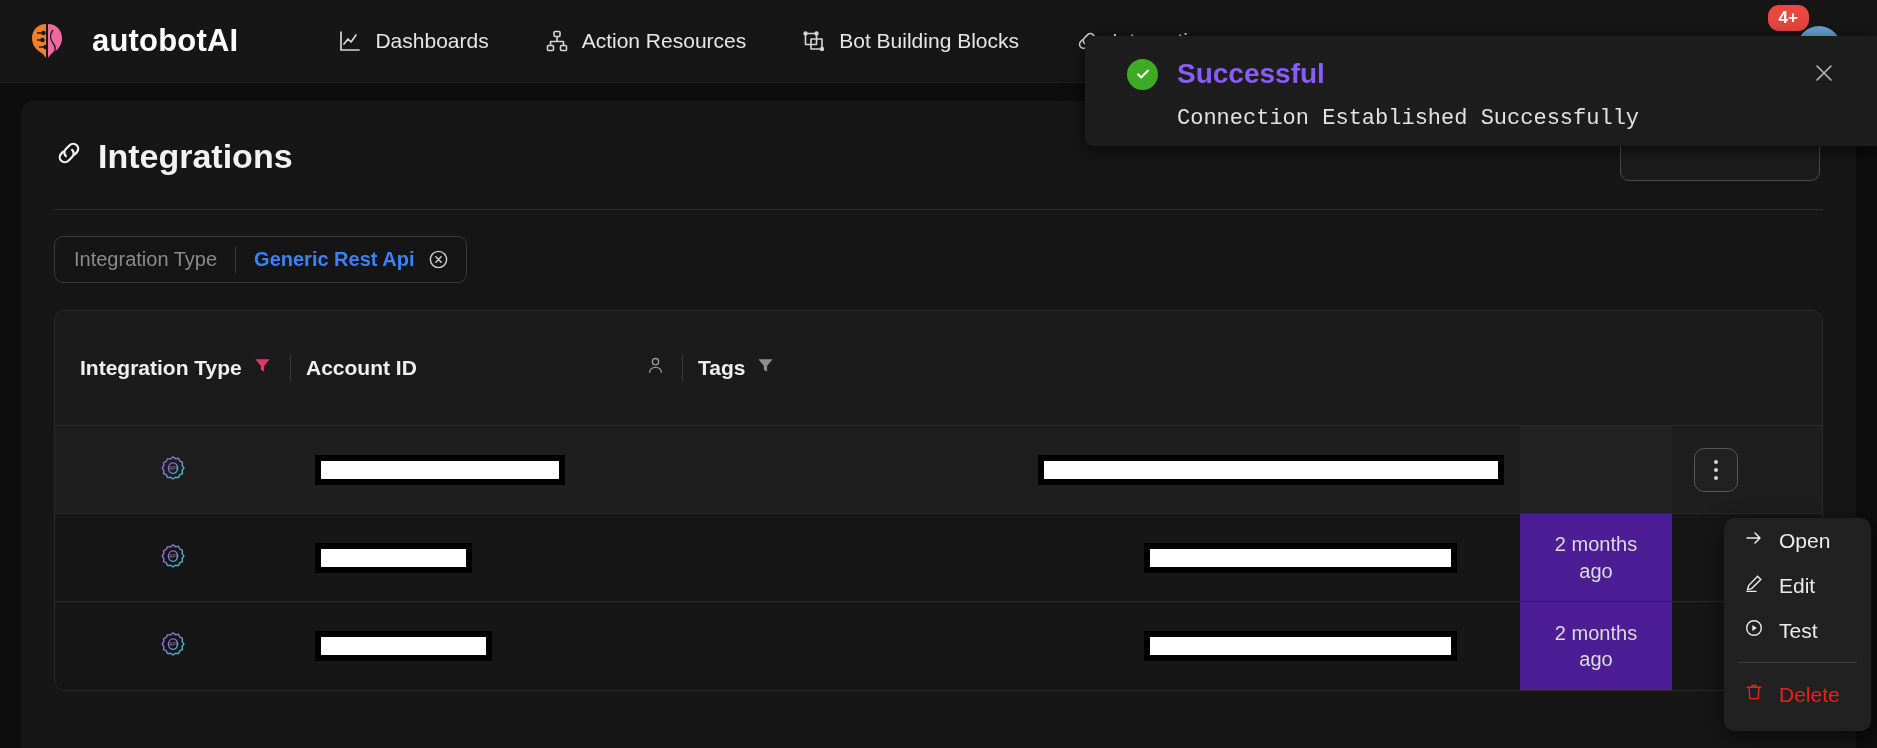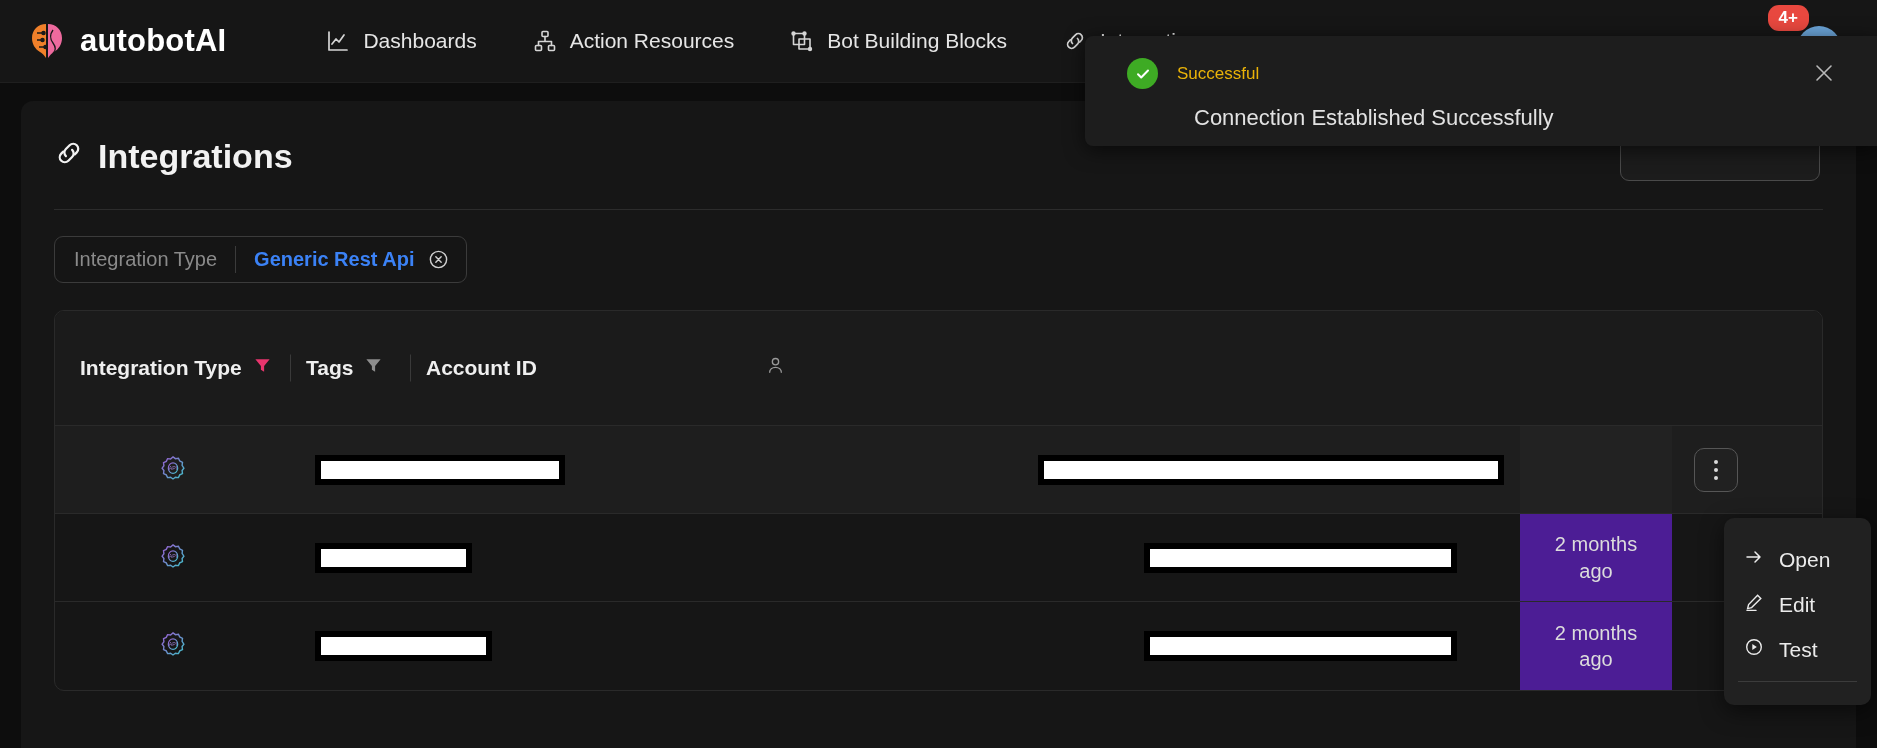--- a/index.html
+++ b/index.html
@@ -12,21 +12,21 @@
   body { position: relative; }
 
   
   .navbar {
     height: 83px; width: 100%;
     background: #161616;
     display: flex; align-items: center;
     position: relative;
     border-bottom: 1px solid #1f1f1f;
   }
-  .brand { display: flex; align-items: center; gap: 12px; margin-left: 26px; }
+  .brand { display: flex; align-items: center; gap: 24px; margin-left: 26px; }
   .brand-logo { width: 42px; height: 42px; position: relative; }
   .brand-name {
     font-size: 31px; font-weight: 700; color: #ffffff; letter-spacing: .2px;
   }
   .nav-items { display: flex; align-items: center; margin-left: 100px; gap: 56px; }
   .nav-item {
     display: flex; align-items: center; gap: 13px;
     color: #e6e6e6; font-size: 21px; cursor: pointer; white-space: nowrap;
   }
   .nav-item .ico { display: flex; align-items: center; opacity: .92; }
@@ -146,21 +146,21 @@
     width: 44px; height: 44px; border-radius: 10px;
     border: 1px solid #565656; background: #212121;
     display: flex; flex-direction: column; align-items: center;
     justify-content: center; gap: 4px; cursor: pointer;
   }
   .kebab-btn i { width: 4px; height: 4px; border-radius: 50%; background: #d9d9d9; display: block; }
 
   
   .dropdown {
     position: absolute; left: 1724px; top: 518px; width: 147px;
-    background: #212121; border-radius: 10px; padding: 19px 0 14px;
+    background: #212121; border-radius: 10px; padding: 0 0 14px;
     box-shadow: 0 6px 22px rgba(0,0,0,.55); z-index: 30;
   }
   .dd-item {
     display: flex; align-items: center; gap: 15px;
     padding: 10px 0 10px 20px; font-size: 21px; color: #ebebeb; cursor: pointer;
   }
   .dd-item.danger { color: #ef1f1f; }
   .dd-sep { height: 1px; background: #3c3c3c; margin: 9px 14px; }
 
   
@@ -168,22 +168,22 @@
     position: absolute; left: 1085px; top: 36px; width: 792px; height: 110px;
     background: #1d1d1d; border-radius: 8px 0 0 8px;
     box-shadow: 0 4px 20px rgba(0,0,0,.6); z-index: 60;
     padding: 22px 0 0 42px;
   }
   .toast-head { display: flex; align-items: center; gap: 19px; }
   .toast-check {
     width: 31px; height: 31px; border-radius: 50%; background: #3eab24;
     display: flex; align-items: center; justify-content: center; flex: 0 0 auto;
   }
-  .toast-title { font-size: 17px; color: #eab308; }
-  .toast-msg { font-size: 22px; color: #e2e2e2; margin: 16px 0 0 67px; }
+  .toast-title { font-size: 28px; color: #8b5cf6; font-weight: bold; }
+  .toast-msg { font-size: 22px; color: #e2e2e2; margin: 16px 0 0 50px; font-family: Liberation Mono, monospace; }
   .toast-close {
     position: absolute; right: 40px; top: 24px; width: 26px; height: 26px;
     cursor: pointer;
   }
 </style>
 </head>
 <body>
 
 <div class="navbar">
   <div class="brand">
@@ -290,38 +290,38 @@
       <div class="th c-type">
         <span>Integration Type</span>
         <span>
           <svg width="19" height="19" viewBox="0 0 20 20">
               <path d="M2.5 3.5h15l-5.8 7v6l-3.4-2v-4z" fill="#e8356d"></path>
             </svg>
         </span>
       </div>
 
 
-      <div class="th c-tags">
-        <span class="vsep"></span>
-        <span>Tags</span>
-        <span>
-          <svg width="19" height="19" viewBox="0 0 20 20">
-              <path d="M2.5 3.5h15l-5.8 7v6l-3.4-2v-4z" fill="#8d8d8d"></path>
-            </svg>
-        </span>
-      </div>
-
       <div class="th c-acct">
         <span class="vsep"></span>
         <span>Account ID</span>
         <span style="margin-left:auto">
           <svg width="21" height="21" viewBox="0 0 22 22" fill="none" stroke="#9a9a9a" stroke-width="1.4">
             <circle cx="11" cy="7" r="3.3"></circle>
               <path d="M4.8 18.5c0-3.4 2.8-5.6 6.2-5.6s6.2 2.2 6.2 5.6"></path>
           </svg>
+        </span>
+      </div>
+
+      <div class="th c-tags">
+        <span class="vsep"></span>
+        <span>Tags</span>
+        <span>
+          <svg width="19" height="19" viewBox="0 0 20 20">
+              <path d="M2.5 3.5h15l-5.8 7v6l-3.4-2v-4z" fill="#8d8d8d"></path>
+            </svg>
         </span>
       </div>
 
 
     </div>
 
     <div class="trow hovered">
       <div class="td c-type">
         <span class="api-icon">
           <svg width="30" height="30" viewBox="0 0 32 32" fill="none">
@@ -420,20 +420,28 @@
   <div class="dd-item">
     <span>
       <svg width="20" height="20" viewBox="0 0 20 20" fill="none" stroke="#ebebeb" stroke-width="1.4">
         <circle cx="10" cy="10" r="7.3"></circle>
           <path d="M8.3 7l4.5 3-4.5 3z" fill="#ebebeb" stroke="none"></path>
       </svg>
     </span>
     <span>Test</span>
   </div>
   <div class="dd-sep"></div>
+  <div class="dd-item danger">
+    <span>
+      <svg width="20" height="20" viewBox="0 0 20 20" fill="none" stroke="#ef1f1f" stroke-width="1.4" stroke-linecap="round">
+        <path d="M3.2 5.3h13.6M8 5.3V3.4h4v1.9M5 5.3l.9 11.3h8.2L15 5.3"></path>
+      </svg>
+    </span>
+    <span>Delete</span>
+  </div>
 </div>
 
 <div class="toast">
   <div class="toast-head">
     <span class="toast-check">
       <svg width="18" height="18" viewBox="0 0 18 18" fill="none" stroke="#ffffff" stroke-width="2" stroke-linecap="round" stroke-linejoin="round">
         <path d="M4 9.3l3.2 3.2L14 5.5"></path>
       </svg>
     </span>
     <span class="toast-title">Successful</span>

